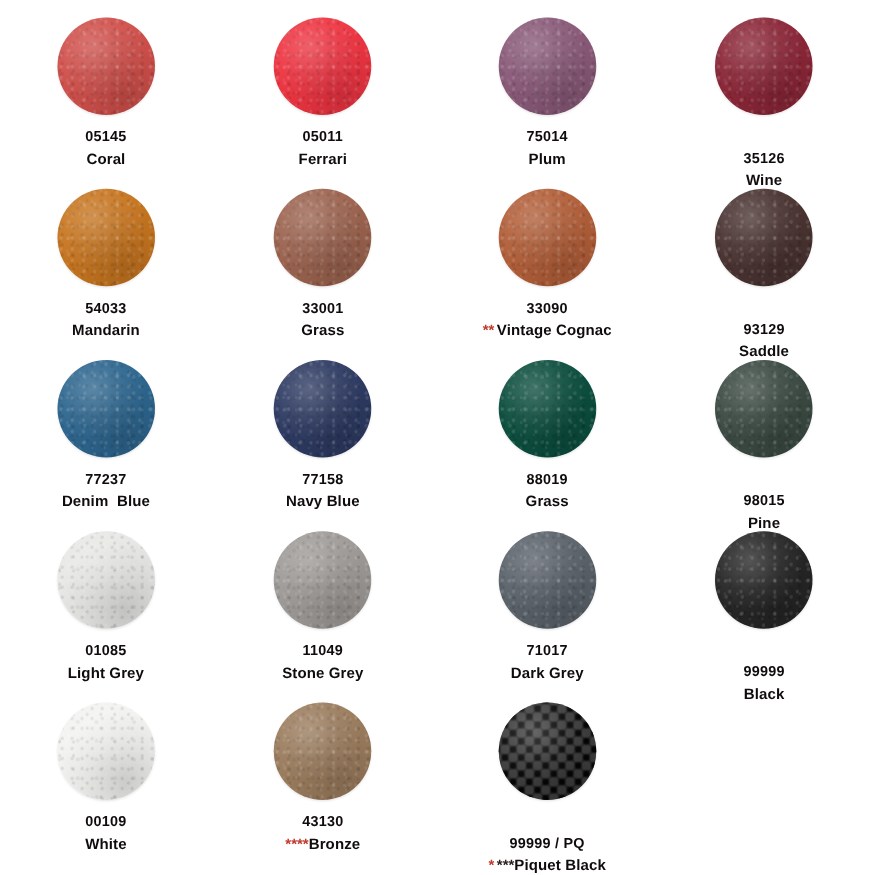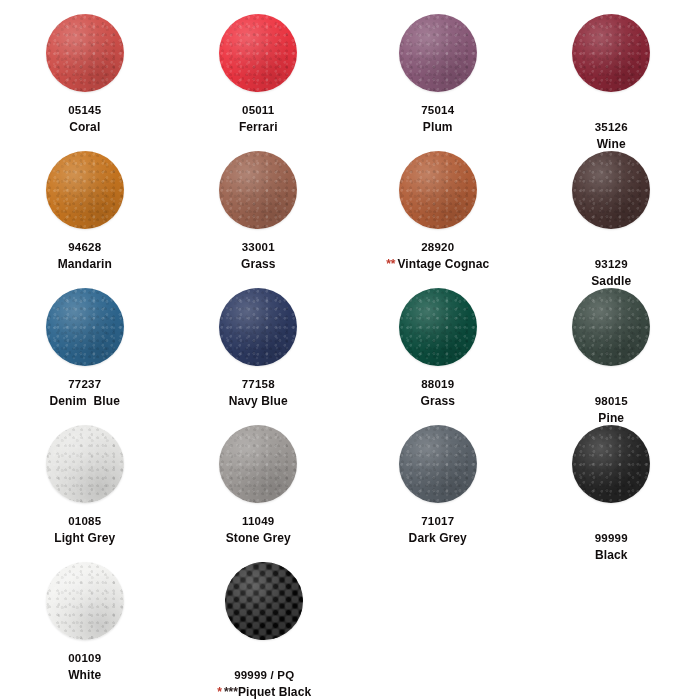--- a/index.html
+++ b/index.html
@@ -177,39 +177,39 @@
         </div>
         <div class="labels"><div class="code">35126</div><div class="name"><span>Wine</span></div></div>
       </div>
       <div class="cell col-0">
         <div class="disc-wrap">
           <div class="disc" title="Mandarin" style="background: rgb(200, 118, 32);">
             <div class="grain"></div>
             <div class="shade"></div>
           </div>
         </div>
-        <div class="labels"><div class="code">94628</div><div class="name"><span>Mandarin</span></div></div>
+        <div class="labels"><div class="code">54033</div><div class="name"><span>Mandarin</span></div></div>
       </div>
       <div class="cell col-1">
         <div class="disc-wrap">
           <div class="disc" title="Cognac" style="background: rgb(157, 100, 80);">
             <div class="grain"></div>
             <div class="shade"></div>
           </div>
         </div>
         <div class="labels"><div class="code">33001</div><div class="name"><span>Grass</span></div></div>
       </div>
       <div class="cell col-2">
         <div class="disc-wrap">
           <div class="disc" title="Vintage Cognac" style="background: rgb(179, 95, 57);">
             <div class="grain"></div>
             <div class="shade"></div>
           </div>
         </div>
-        <div class="labels"><div class="code">28920</div><div class="name"><span class="mark red sp">**</span><span>Vintage Cognac</span></div></div>
+        <div class="labels"><div class="code">33090</div><div class="name"><span class="mark red sp">**</span><span>Vintage Cognac</span></div></div>
       </div>
       <div class="cell col-3">
         <div class="disc-wrap">
           <div class="disc" title="Saddle" style="background: rgb(74, 52, 50);">
             <div class="grain"></div>
             <div class="shade"></div>
           </div>
         </div>
         <div class="labels"><div class="code">93129</div><div class="name"><span>Saddle</span></div></div>
       </div>
@@ -286,20 +286,29 @@
         <div class="labels"><div class="code">99999</div><div class="name"><span>Black</span></div></div>
       </div>
       <div class="cell col-0">
         <div class="disc-wrap">
           <div class="disc" title="White" style="background: rgb(243, 243, 241);">
             <div class="grain"></div>
             <div class="shade"></div>
           </div>
         </div>
         <div class="labels"><div class="code">00109</div><div class="name"><span>White</span></div></div>
+      </div>
+      <div class="cell col-1">
+        <div class="disc-wrap">
+          <div class="disc" title="Bronze" style="background: rgb(156, 125, 94);">
+            <div class="grain"></div>
+            <div class="shade"></div>
+          </div>
+        </div>
+        <div class="labels"><div class="code">43130</div><div class="name"><span class="mark red">****</span><span>Bronze</span></div></div>
       </div>
       <div class="cell col-3">
         <div class="disc-wrap">
           <div class="disc piquet" title="Piquet Black" style="background: rgb(25, 25, 25);">
             <div class="grain"></div>
             <div class="shade"></div>
           </div>
         </div>
         <div class="labels"><div class="code">99999 / PQ</div><div class="name"><span class="mark red sp">*</span><span class="mark dark">***</span><span>Piquet Black</span></div></div>
       </div>

